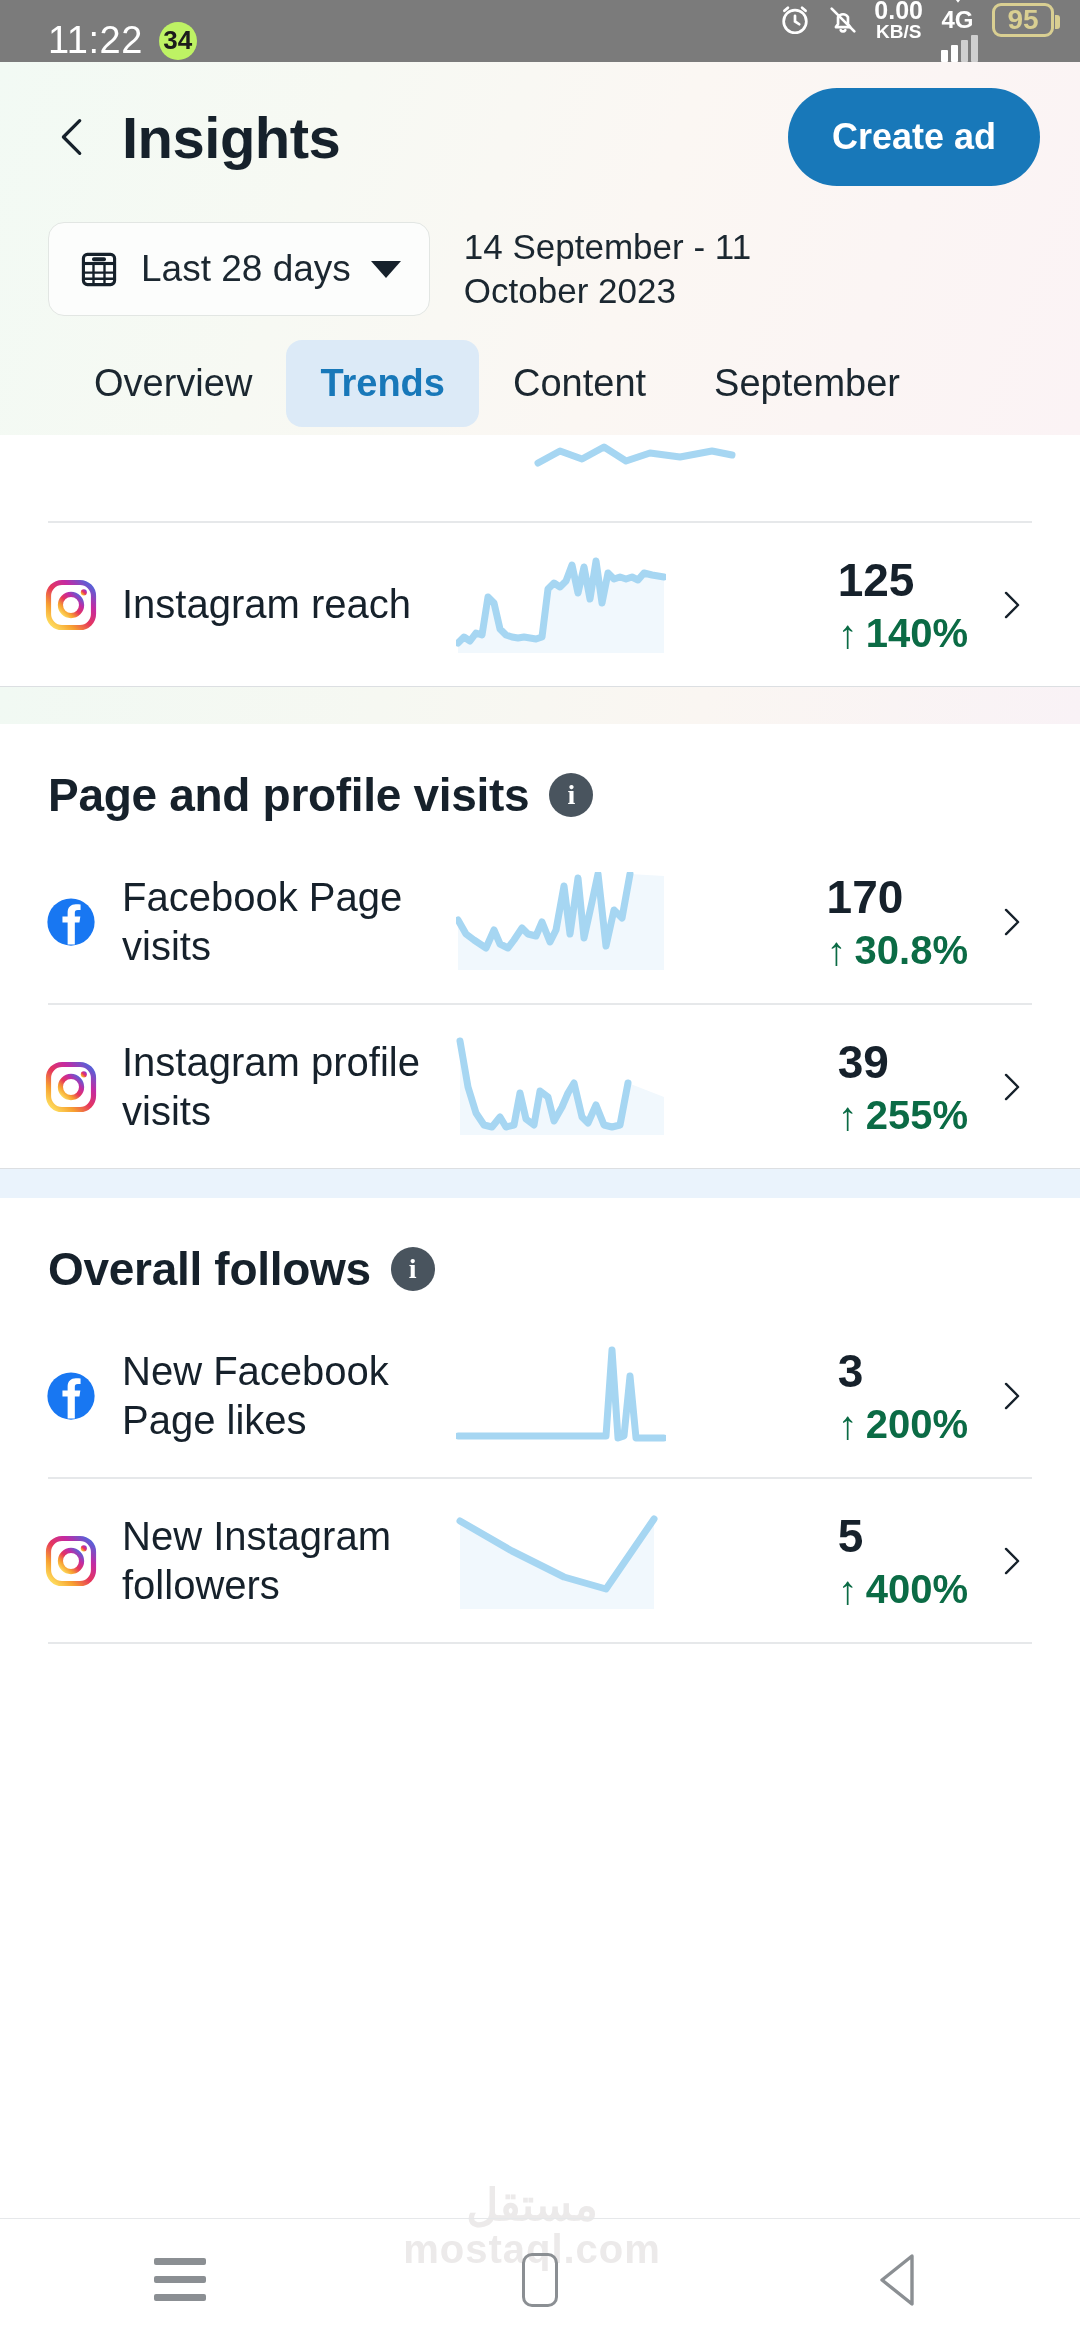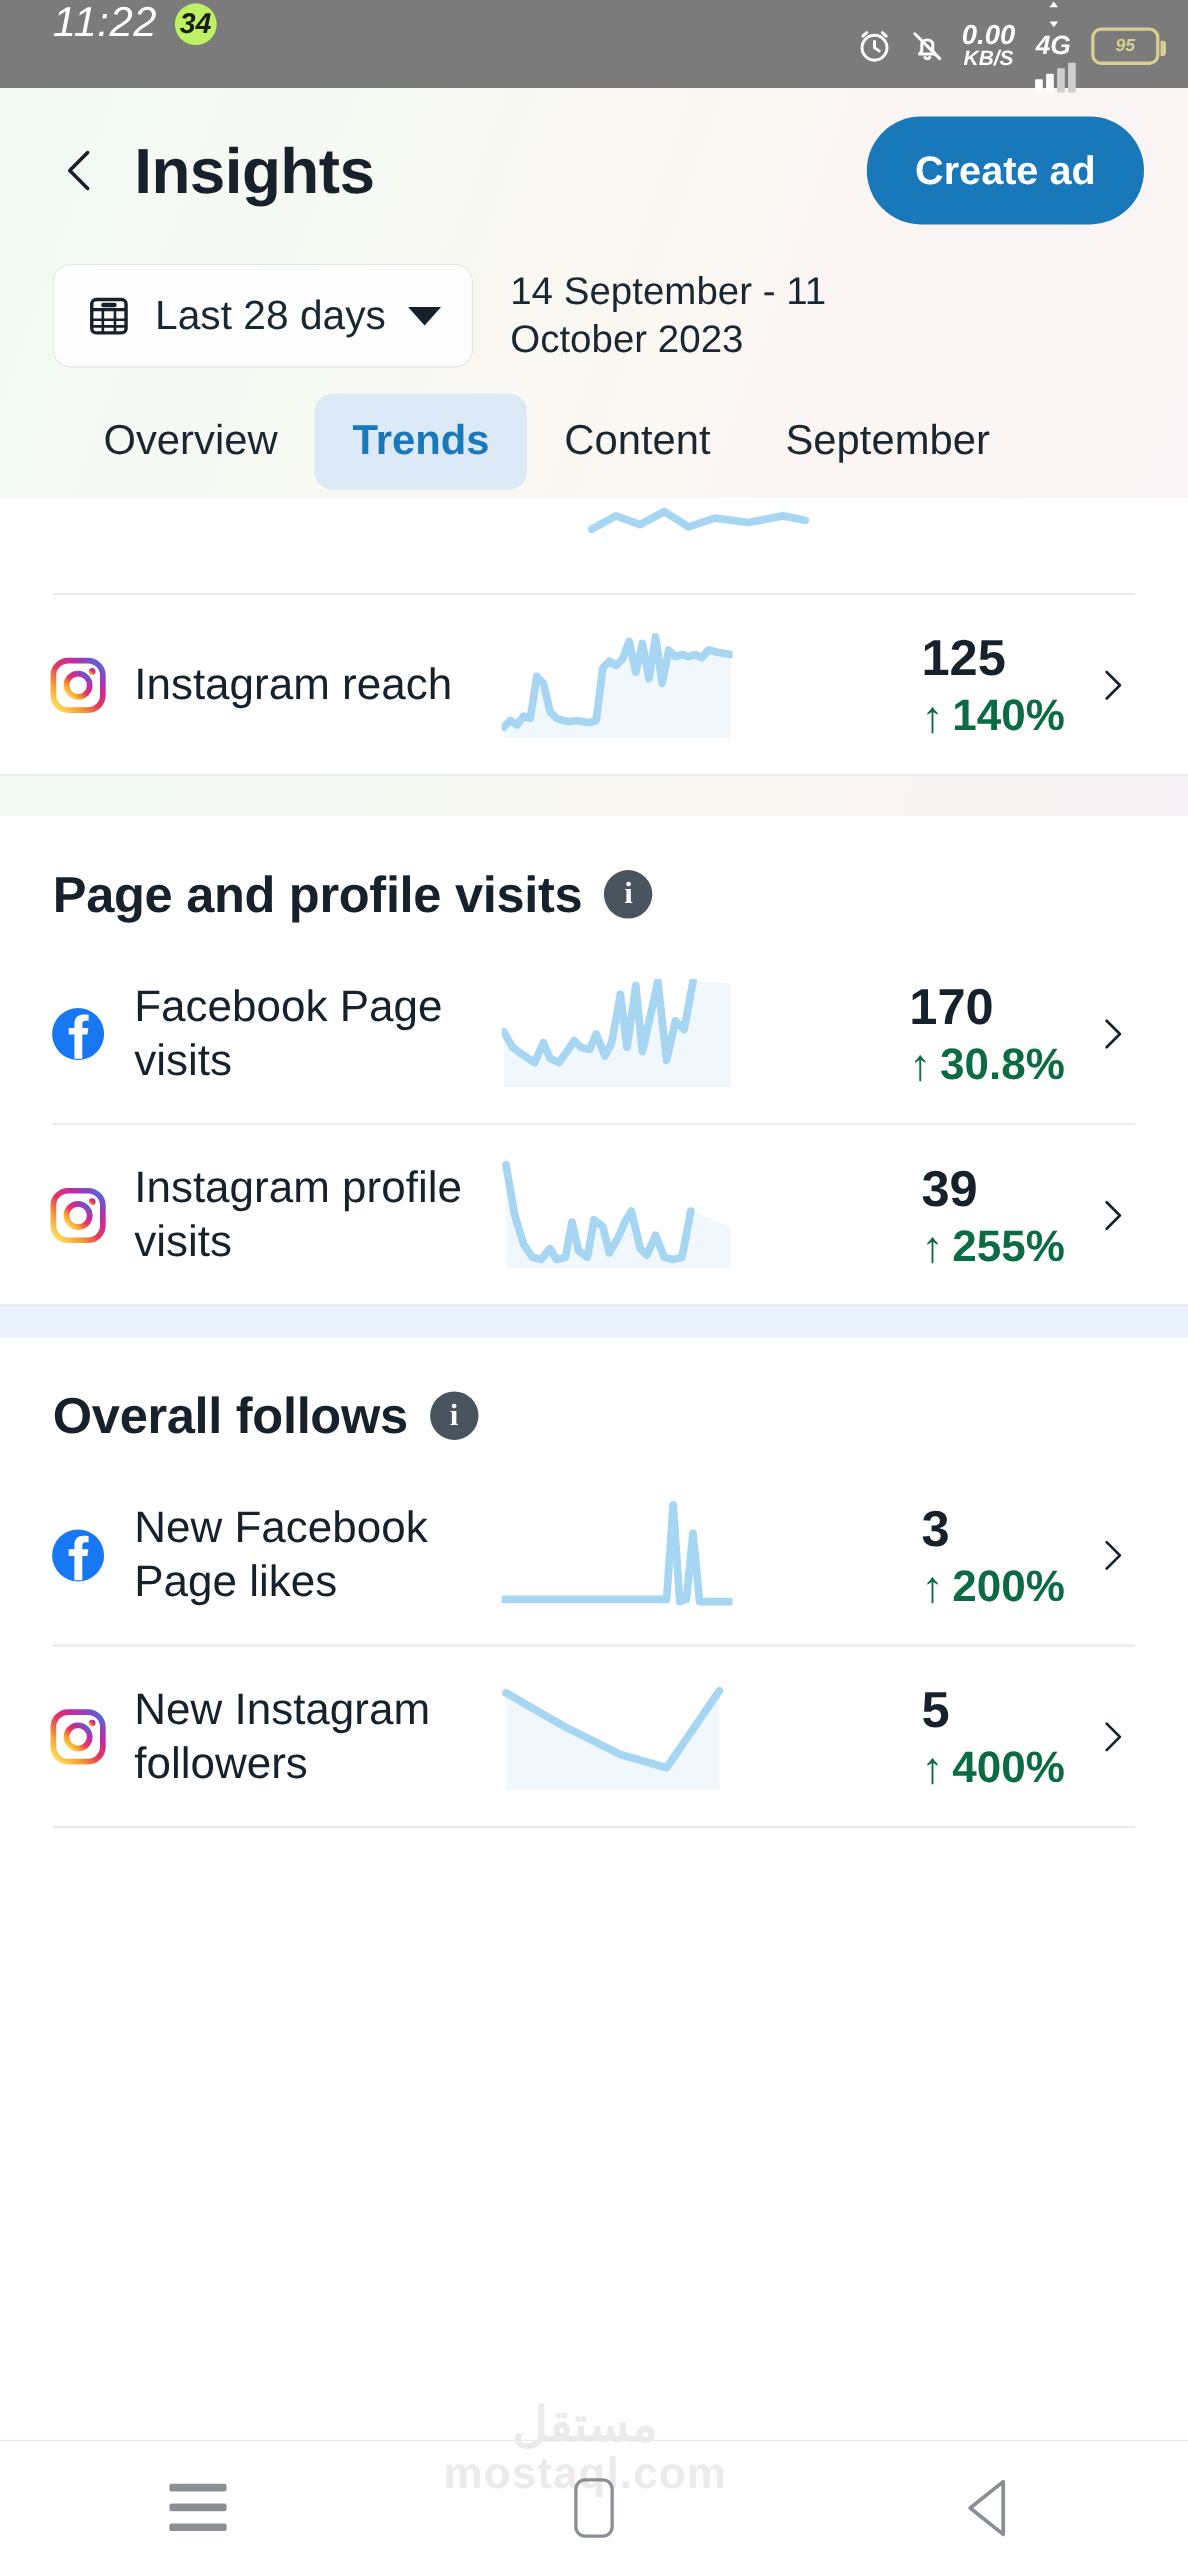--- a/index.html
+++ b/index.html
@@ -6,24 +6,23 @@
   html, body {
     width: 1080px; height: 2340px;
     background: #ffffff;
     font-family: "Liberation Sans", sans-serif;
     overflow: hidden;
   }
   #screen { position: relative; width: 1080px; height: 2340px; background:#fff; }
 
   
   .statusbar {
-    height: 80px; background: #7b7b7b; color: #ffffff;
-    display: flex; align-items: flex-start; justify-content: space-between;
+    height: 62px; background: #7b7b7b; color: #ffffff;
+    display: flex; align-items: flex-end; justify-content: space-between;
     padding: 0 26px 0 48px;
-    font-style: italic;
   }
   .sb-left { display: flex; align-items: center; gap: 16px; }
   .sb-time { font-size: 38px; font-weight: 400; letter-spacing: .5px; }
   .sb-badge {
     background:#bef264; color:#1c1c1c; border-radius: 50%;
     width: 38px; height: 38px; font-size: 26px; font-weight: 700;
     display:flex; align-items:center; justify-content:center;
   }
   .sb-right { display:flex; align-items:center; gap: 14px; }
   .sb-net { display:flex; flex-direction:column; align-items:center; line-height: .95; }
@@ -32,21 +31,21 @@
   .sb-4g { display:flex; align-items:center; gap:2px; font-size:24px; font-weight:600;flex-direction:column; }
   .bars { display:flex; align-items:flex-end; gap:3px; height:26px; margin-left:4px;}
   .bars i { display:block; width:7px; background:#cfcfcf; border-radius:1px;}
   .bars i:nth-child(1){height:12px;background:#ffffff}
   .bars i:nth-child(2){height:17px;background:#ffffff}
   .bars i:nth-child(3){height:22px;}
   .bars i:nth-child(4){height:27px;}
   .battery {
     border:3px solid #d9cf92; border-radius:9px; width:62px;height:34px;
     display:flex;align-items:center;justify-content:center; position:relative;
-    color:#d9cf92; font-size:16px; font-weight:700;
+    color:#d9cf92; font-size:28px; font-weight:700;
   }
   .battery::after{content:"";position:absolute;right:-9px;top:9px;width:5px;height:14px;background:#d9cf92;border-radius:0 3px 3px 0;}
 
   
   .app-header {
     background: linear-gradient(110deg,#f2faf4 0%,#f7f9f3 30%,#fbf7f3 58%,#fbf3f5 100%);
     padding-bottom: 8px;
   }
   .topbar { height: 150px; display:flex; align-items:center; padding: 0 40px 0 50px; }
   .back-chev { width: 46px; height:46px; flex:0 0 auto; }

